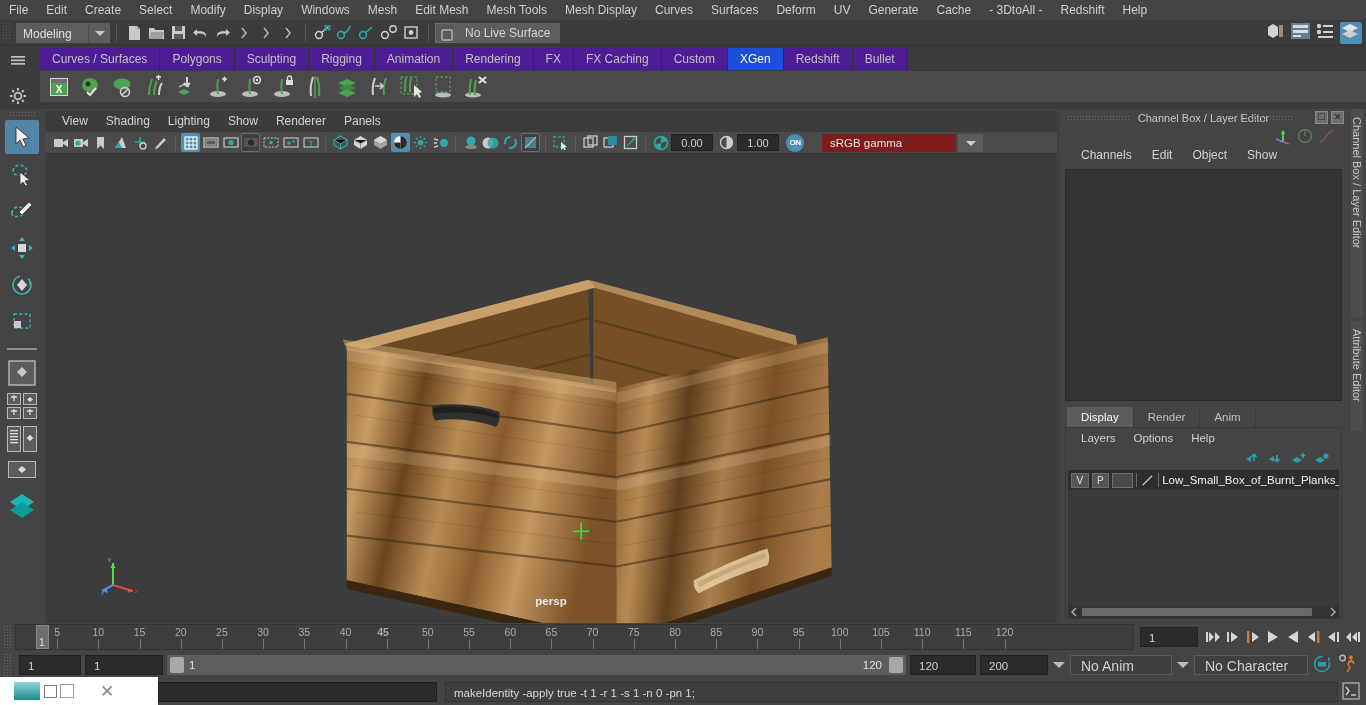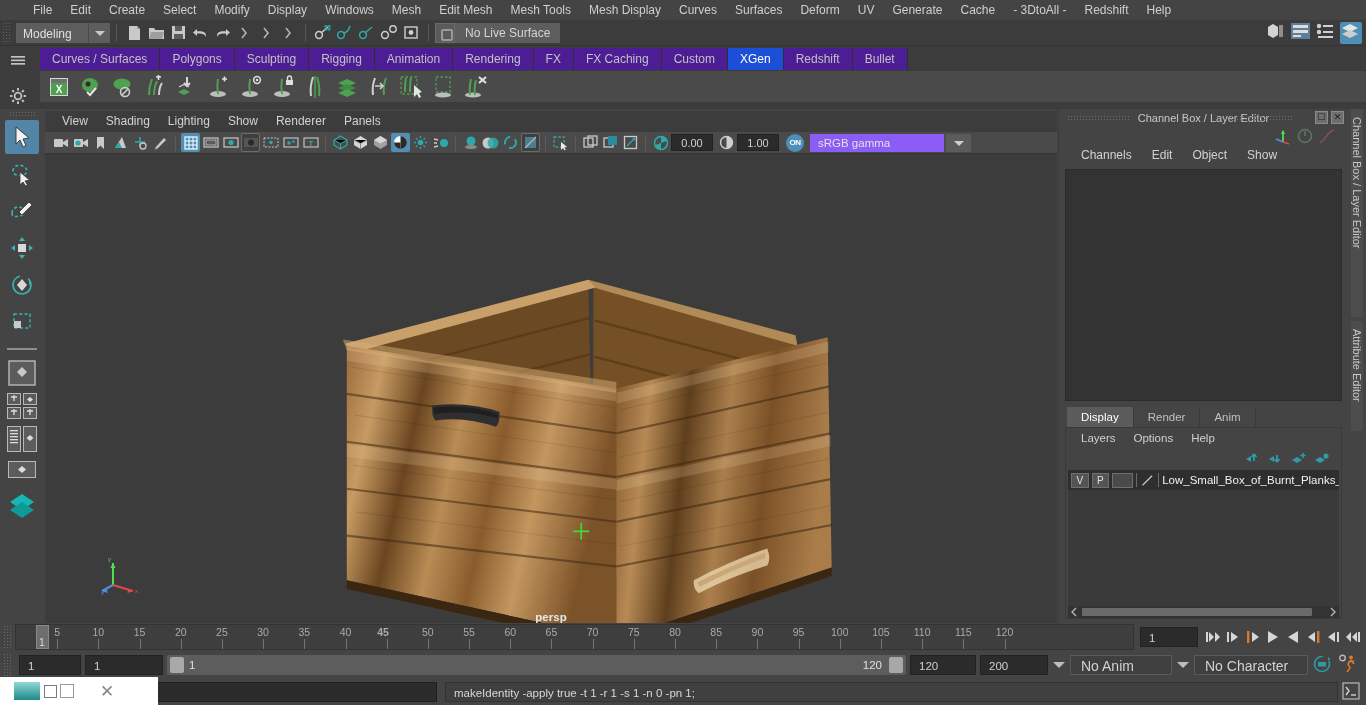--- a/index.html
+++ b/index.html
@@ -7,21 +7,21 @@
   body {
     font-family: "Liberation Sans", sans-serif;
     background:#444444;
     color:#c8c8c8;
     font-size:12px;
     -webkit-font-smoothing:antialiased;
   }
   .app { width:1366px; height:705px; position:relative; display:flex; flex-direction:column; background:#444; }
 
   
-  .menubar { height:20px; background:#444444; display:flex; align-items:center; padding-left:24px; flex:0 0 20px; }
+  .menubar { height:20px; background:#444444; display:flex; align-items:center; padding-left:0; flex:0 0 20px; }
   .menubar .mi { padding:0 9px; font-size:12px; color:#cfcfcf; line-height:20px; white-space:nowrap; cursor:default; }
 
   
   .statusline { height:26px; background:#3c3c3c; display:flex; align-items:center; flex:0 0 26px; position:relative; border-bottom:1px solid #333; }
   .gripdots { width:9px; height:22px; margin:0 3px 0 2px;
     background-image:radial-gradient(#6a6a6a 0.9px, transparent 1px);
     background-size:3px 3px; opacity:.8; }
   .menuset { display:flex; align-items:center; height:20px; margin-left:2px; }
   .menuset .fld { width:72px; height:20px; background:#5d5d5d; color:#e0e0e0; font-size:12px;
       line-height:20px; padding-left:6px; border:1px solid #5d5d5d; }
@@ -71,27 +71,27 @@
   .vp-tools { height:22px; background:#4a4a4a; display:flex; align-items:center; padding-left:6px; gap:1px;
       border-bottom:1px solid #353535; }
   .vt { width:19px; height:19px; display:flex; align-items:center; justify-content:center; position:relative; border-radius:2px; }
   .vt.on { background:#4f8fb5; }
   .vt.framed { border:1px solid #6d6d6d; background:#3f3f3f; }
   .vt-sep { width:1px; height:16px; background:#5c5c5c; margin:0 4px; }
   .numfld { width:42px; height:17px; background:#2b2b2b; color:#cfcfcf; font-size:11px; text-align:center;
       line-height:17px; border:1px solid #222; }
   .gamma-on { width:18px; height:18px; border-radius:50%; background:#4f8fb5; color:#fff; font-size:8px;
       display:flex; align-items:center; justify-content:center; font-weight:bold; letter-spacing:-0.5px; }
-  .gammabox { width:134px; height:18px; background:#8b5cf6; color:#e2e2e2; font-size:11.5px; line-height:18px;
-      padding-left:8px; }
+  .gammabox { width:134px; height:18px; background:#7f1d1d; color:#e2e2e2; font-size:11.5px; line-height:18px;
+      padding-left:8px;margin-left:12px; }
   .gammaarw { width:26px; height:18px; background:#5b5b5b; position:relative; border-left:1px solid #4c4c4c; }
   .gammaarw:after{ content:""; position:absolute; left:8px; top:7px; border-left:5px solid transparent;
       border-right:5px solid transparent; border-top:5px solid #cfcfcf;}
   .viewport { flex:1; position:relative; background:#3c3c3c; overflow:hidden; min-height:0; }
-  .persp-lbl { position:absolute; bottom:0; left:50%; transform:translateX(-50%); color:#e8e8e8;
+  .persp-lbl { position:absolute; bottom:16px; left:50%; transform:translateX(-50%); color:#e8e8e8;
       font-size:11.5px; font-weight:bold; }
   .axis-gizmo { position:absolute; left:56px; bottom:28px; width:40px; height:40px; }
 
   
   .rightpanel { width:290px; background:#444444; display:flex; flex-direction:column; border-left:1px solid #3a3a3a; }
   .rp-title { height:18px; display:flex; align-items:center; justify-content:center; position:relative; font-size:11px; color:#c7c7c7; }
   .rp-dots { position:absolute; width:62px; height:6px; background-image:radial-gradient(#6d6d6d 0.9px,transparent 1px);
       background-size:3px 3px; }
   .rp-dots.l { left:8px; }
   .rp-dots.r { right:56px; }

